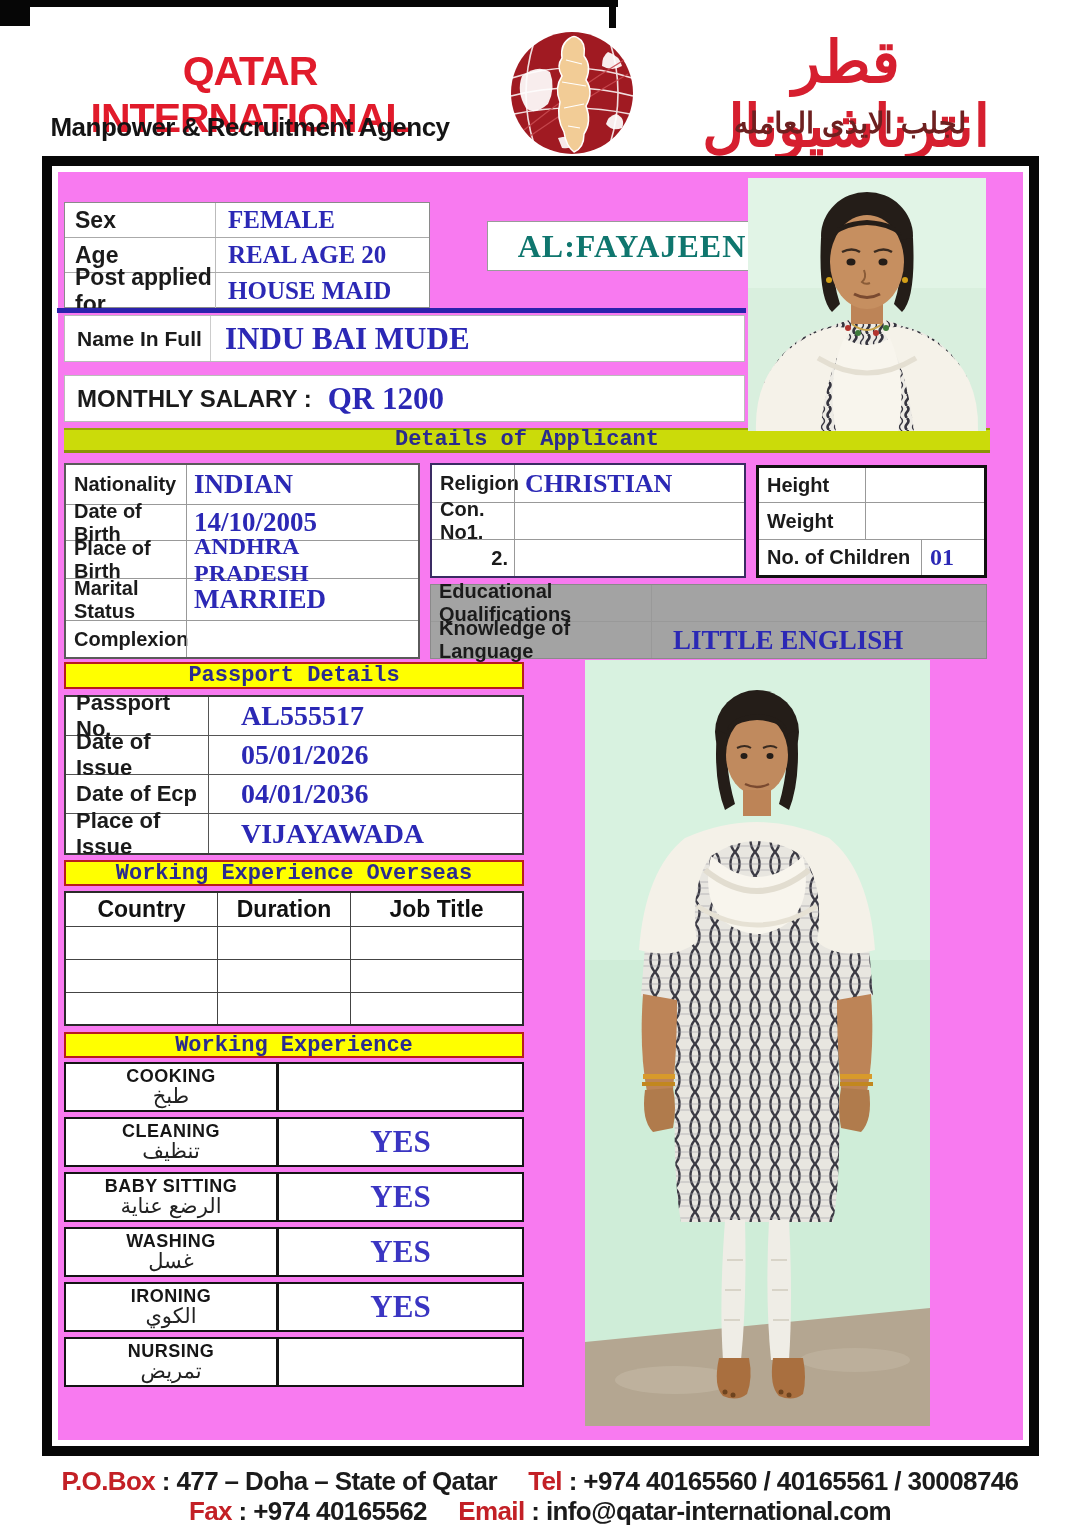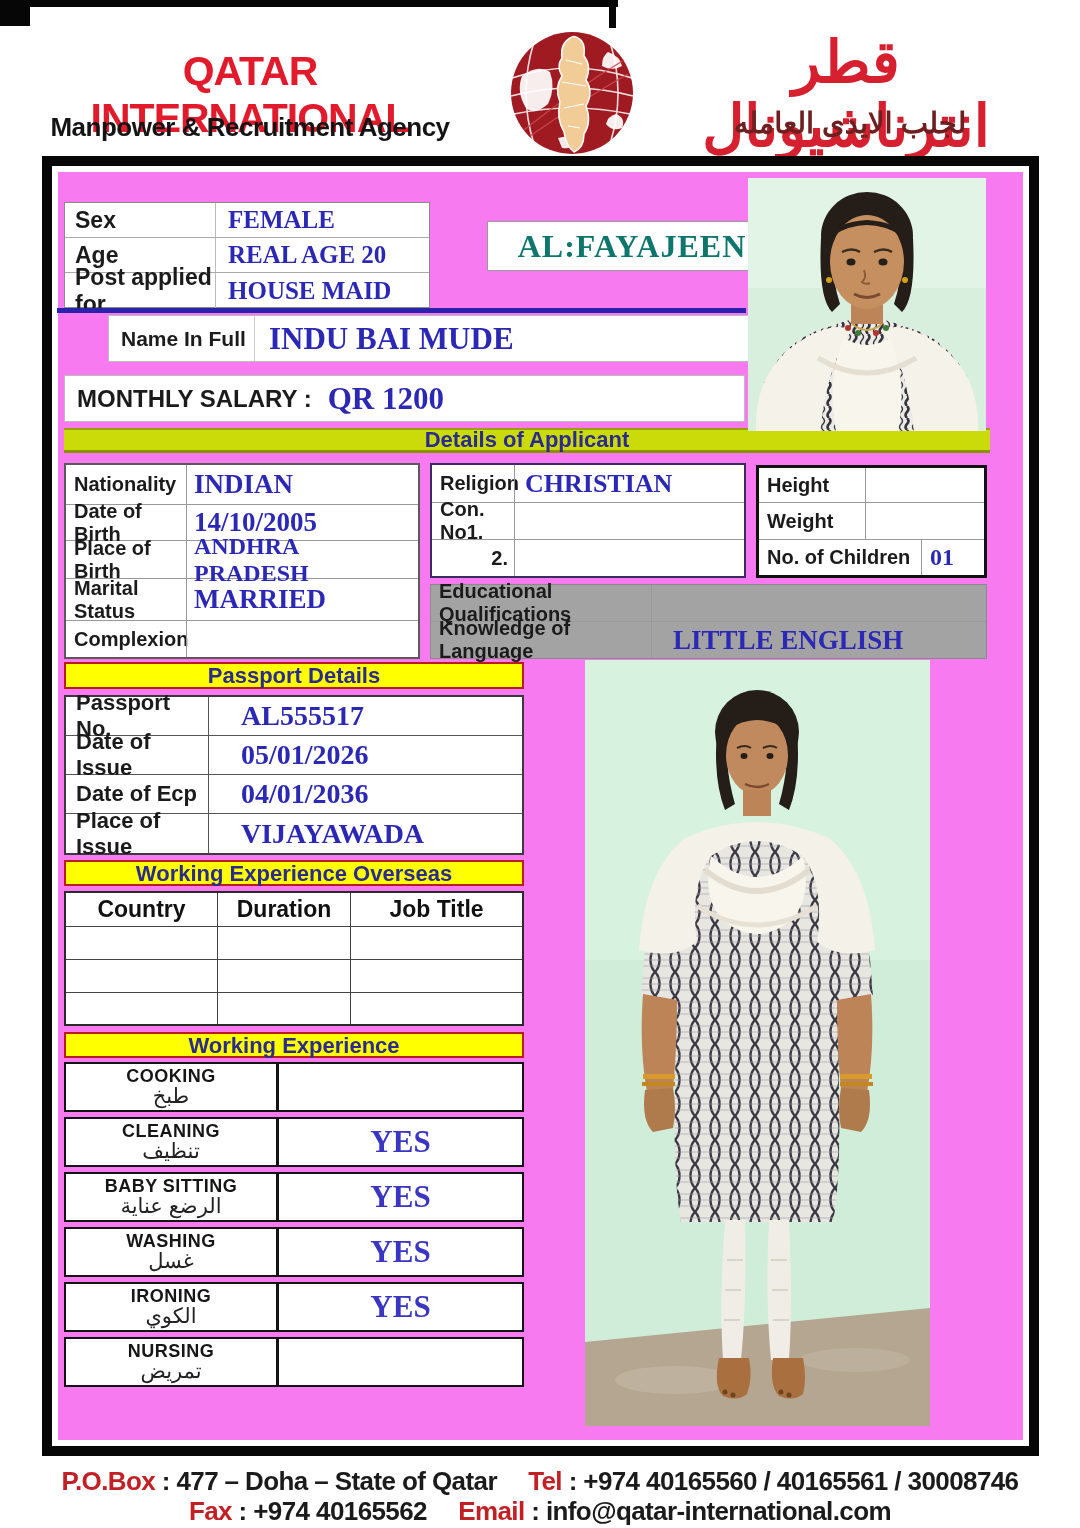--- a/index.html
+++ b/index.html
@@ -40,35 +40,35 @@
   .tbl-top .frow:last-child { border-bottom:none; }
   .tbl-top .lbl { width:150px; padding-left:10px; font-size:23px; }
   .tbl-top .val { flex:1; border-left:1px solid #bbb; padding-left:12px; font-size:25px; height:100%; display:flex; align-items:center; }
 
   .agent-box { left:455px; top:221px; width:290px; height:50px; border:1px solid #9a9a9a;
     background:#fff; display:flex; align-items:center; justify-content:center;
     font-family:"Liberation Serif", serif; font-weight:bold; font-size:32px; color:#0f766e; letter-spacing:1px;margin-left:32px; }
 
   .blue-rule { left:57px; top:308px; width:689px; height:5px; background:#2A22AC; }
 
-  .name-box { left:64px; top:315px; width:681px; height:47px; border:1px solid #bbb; background:#fff;margin-left:44px; }
+  .name-box { left:64px; top:315px; width:681px; height:47px; border:1px solid #bbb; background:#fff; }
   .name-box .lbl { width:145px; padding-left:12px; font-size:21px; }
   .name-box .val { flex:1; border-left:1px solid #ccc; padding-left:14px; font-size:31px; height:100%; display:flex; align-items:center; }
 
   .salary-box { left:64px; top:375px; width:681px; height:47px; border:1px solid #bbb; background:#fff; padding-left:12px; }
   .salary-box .lbl { font-size:24px; }
   .salary-box .val { font-size:31px; margin-left:16px; }
 
   
   .bar-lime { left:64px; top:428px; width:926px; height:25px; background:#CBDB0A;
     box-shadow: inset 0 2px 0 rgba(60,60,0,.35), inset 0 -3px 0 rgba(60,60,0,.45);
     text-align:center; }
   .bar-yellow { width:460px; height:27px; left:64px; background:#FFFF00; border:2px solid #b91c1c;
     text-align:center; }
-  .bar-text { font-family:Liberation Sans, sans-serif; font-weight:bold; font-size:22px;
+  .bar-text { font-family:Liberation Mono, monospace; font-weight:bold; font-size:22px;
     color:#2B2B8E; line-height:23px; display:block; }
 
   
   .det-left { left:64px; top:463px; width:356px; height:196px; border:2px solid #5a5a5a; background:#fff; }
   .det-left .frow { border-bottom:1px solid #999; }
   .det-left .frow:last-child { border-bottom:none; }
   .det-left .lbl { width:120px; padding-left:8px; font-size:20px; }
   .det-left .val { flex:1; border-left:1px solid #999; padding-left:7px; font-size:27px; height:100%; display:flex; align-items:center; }
 
   .det-mid { left:430px; top:463px; width:316px; height:115px; border:2px solid #3A2B63; background:#fff; }

